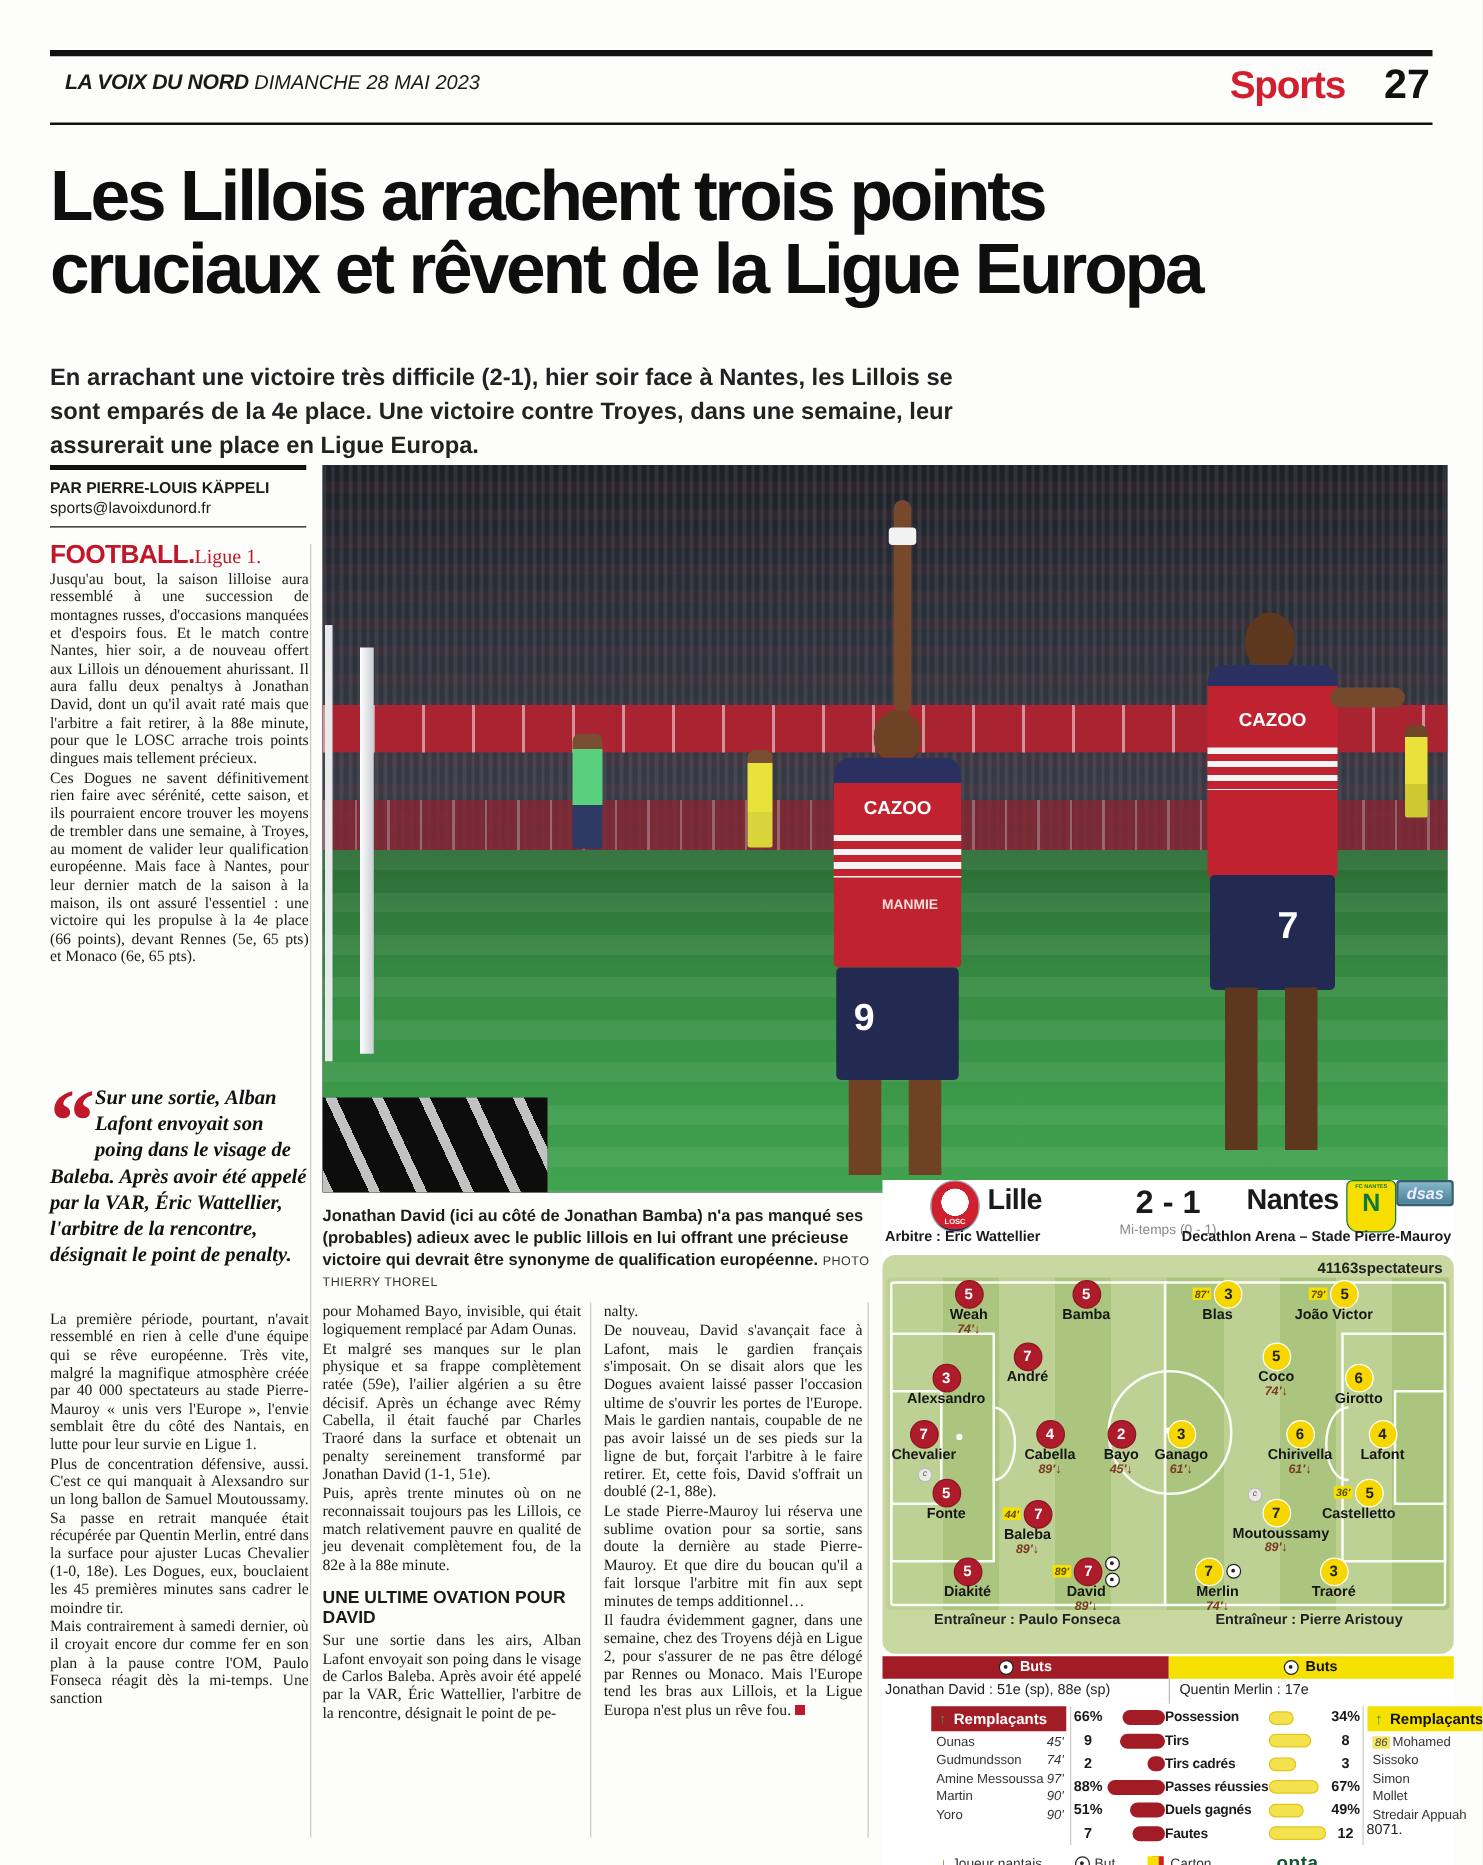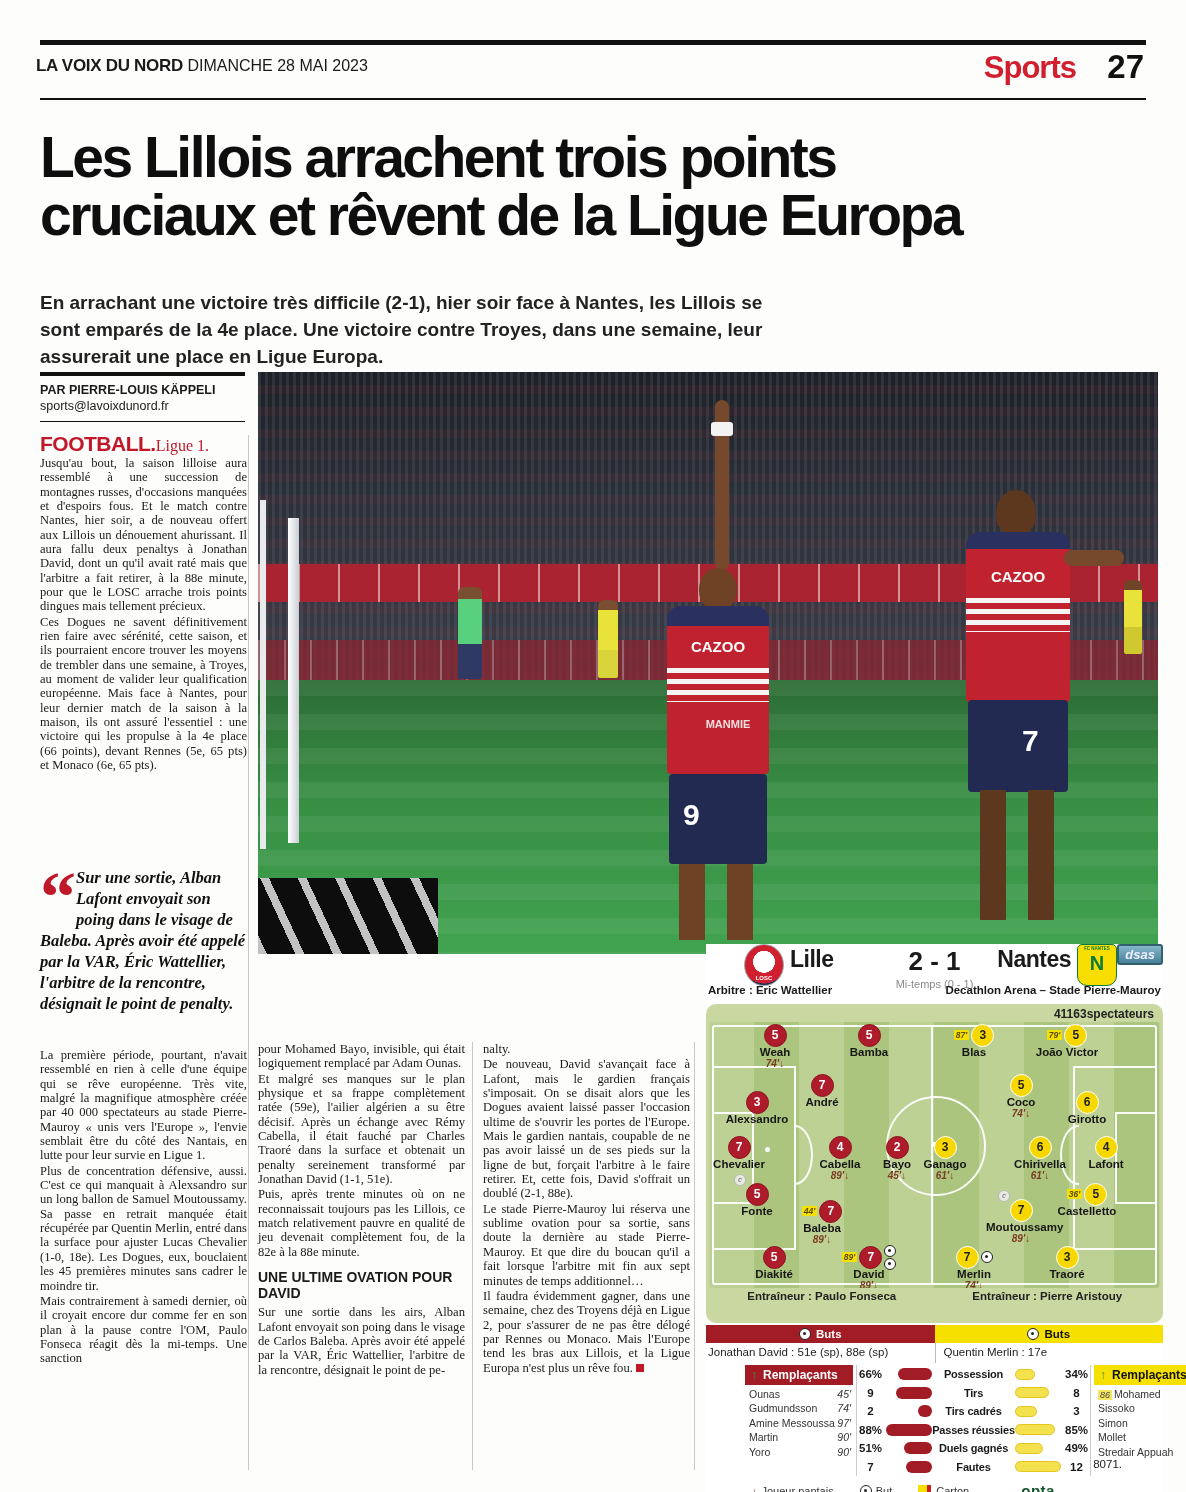--- a/index.html
+++ b/index.html
@@ -2,21 +2,21 @@
 <html lang="fr"><head>
 <meta charset="utf-8">
 <style>
   html,body{margin:0;padding:0;background:#e8e8e8;}
   .page{position:relative;width:1186px;height:1492px;background:#fdfdfc;margin:0 auto;
         font-family:"Liberation Serif",serif;color:#1a1a1a;overflow:hidden;}
   .abs{position:absolute;}
   
   .rule-thick{position:absolute;left:40px;right:40px;height:5px;background:#111;}
   .rule-thin{position:absolute;left:40px;right:40px;height:2px;background:#111;}
-  .mast{position:absolute;left:36px;top:56px;font-family:"Liberation Sans",sans-serif;font-size:16px;}
+  .mast{position:absolute;left:52px;top:56px;font-family:"Liberation Sans",sans-serif;font-size:16px;font-style:italic;}
   .mast b{font-size:17px;letter-spacing:-.3px;}
   .sec{position:absolute;top:50px;right:110px;font-family:"Liberation Sans",sans-serif;
        font-weight:bold;font-size:31px;color:#d11f2f;letter-spacing:-1px;}
   .pgnum{position:absolute;top:48px;right:42px;font-family:"Liberation Sans",sans-serif;
          font-weight:bold;font-size:33px;color:#111;}
   
   .hl{position:absolute;left:40px;top:128px;width:1010px;font-family:"Liberation Sans",sans-serif;
       font-weight:bold;font-size:57px;line-height:1.02;letter-spacing:-2.5px;color:#0e0e0e;}
   .standfirst{position:absolute;left:40px;top:290px;width:740px;font-family:"Liberation Sans",sans-serif;
       font-weight:bold;font-size:19px;line-height:1.42;color:#222;}
@@ -120,21 +120,21 @@
   .subshdr.red{background:#a21c26;color:#fff;}
   .subshdr.yel{background:#f6e000;color:#111;}
   .uparr::after{content:"\2191";color:#3a9b35;font-weight:bold;}
   .subrow{display:flex;justify-content:space-between;font-size:10.5px;color:#333;padding:2.5px 2px 0 4px;}
   .subrow .mn{font-style:italic;}
   .subcol-l{border-right:1px solid #ccc;padding-right:3px;}
   .subcol-r{border-left:1px solid #ccc;padding-left:3px;}
   .tag86{background:#f3e662;font-style:italic;font-size:9px;padding:0 2px;margin-right:2px;color:#444;}
   .srow{display:grid;grid-template-columns:27px 48px 83px 48px 27px;align-items:center;height:18.5px;}
   .srow .sv{font-weight:bold;font-size:11.5px;text-align:center;}
-  .srow .lbl{font-weight:bold;font-size:11px;text-align:center;letter-spacing:-.2px;}
+  .srow .lbl{font-weight:bold;font-size:11px;text-align:left;letter-spacing:-.2px;}
   .bw{display:flex;}
   .bw.l{justify-content:flex-end;}
   .sbar{height:12px;border-radius:7px;display:inline-block;}
   .sbar.red{background:#a21c26;}
   .sbar.yel{background:#f4e14e;border:1.5px solid #e3c51c;height:9px;}
   .legend{display:flex;align-items:center;gap:26px;font-size:11px;color:#333;padding:6px 0 2px 46px;}
   .legend .it{display:flex;align-items:center;gap:4px;}
   .cardicon{display:inline-block;width:9px;height:12px;background:#f6e000;box-shadow:4px 0 0 #cf1f1f;margin-right:5px;}
   .opta{color:#14532d;font-weight:bold;font-size:15px;letter-spacing:.5px;margin-left:26px;}
   .endsq{display:inline-block;width:8px;height:8px;background:#c01729;}
@@ -225,20 +225,24 @@
            background:repeating-linear-gradient(180deg,#f4f4f4 0 5px,#c0232f 5px 11px)"></div>
       <div class="spons" style="left:8px;top:78px;width:104px;font-size:15px">CAZOO</div>
       <div class="abs" style="left:106px;top:60px;width:60px;height:16px;background:#76492c;border-radius:8px"></div>
       <div class="abs" style="left:10px;top:210px;width:100px;height:92px;background:#222a52;border-radius:4px"></div>
       <div class="jersey-num" style="left:64px;top:234px;font-size:30px">7</div>
       <div class="abs" style="left:22px;top:300px;width:26px;height:130px;background:#5d371e"></div>
       <div class="abs" style="left:70px;top:300px;width:26px;height:130px;background:#5d371e"></div>
     </div>
   </div>
 
+  <div class="caption">
+    <span>Jonathan David (ici au côté de Jonathan Bamba) n'a pas manqué ses (probables) adieux avec le public lillois en lui offrant une précieuse victoire qui devrait être synonyme de qualification européenne.</span>
+    <span class="credit">PHOTO THIERRY THOREL</span>
+  </div>
 
   <div class="col" style="left:258px;top:1042px">
     <p class="p">pour Mohamed Bayo, invisible, qui était logiquement remplacé par Adam Ounas.</p>
     <p class="p">Et malgré ses manques sur le plan physique et sa frappe complètement ratée (59e), l'ailier algérien a su être décisif. Après un échange avec Rémy Cabella, il était fauché par Charles Traoré dans la surface et obtenait un penalty sereinement transformé par Jonathan David (1-1, 51e).</p>
     <p class="p">Puis, après trente minutes où on ne reconnaissait toujours pas les Lillois, ce match relativement pauvre en qualité de jeu devenait complètement fou, de la 82e à la 88e minute.</p>
     <div class="subhead">UNE ULTIME OVATION POUR DAVID</div>
     <p class="p">Sur une sortie dans les airs, Alban Lafont envoyait son poing dans le visage de Carlos Baleba. Après avoir été appelé par la VAR, Éric Wattellier, l'arbitre de la rencontre, désignait le point de pe-</p>
   </div>
 
   <div class="col" style="left:483px;top:1042px">
@@ -527,21 +531,21 @@
         </div>
         <div class="srow">
           <span class="sv">88%</span>
           <span class="bw l">
               <span class="sbar red" style="width:46px"></span>
             </span>
           <span class="lbl">Passes réussies</span>
           <span class="bw">
               <span class="sbar yel" style="width:38px"></span>
             </span>
-          <span class="sv">85%</span>
+          <span class="sv">67%</span>
         </div>
         <div class="srow">
           <span class="sv">51%</span>
           <span class="bw l">
               <span class="sbar red" style="width:28px"></span>
             </span>
           <span class="lbl">Duels gagnés</span>
           <span class="bw">
               <span class="sbar yel" style="width:26px"></span>
             </span>

